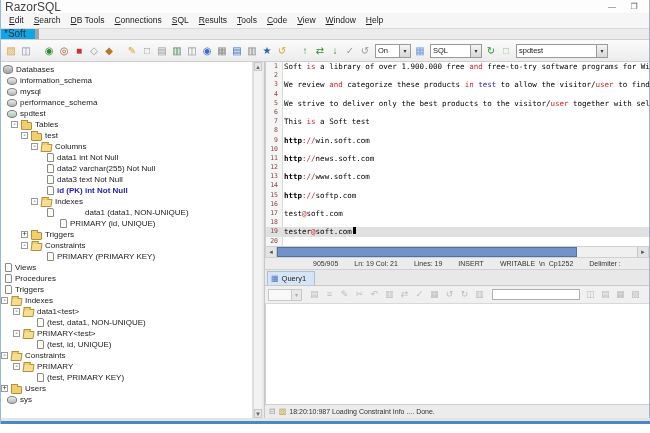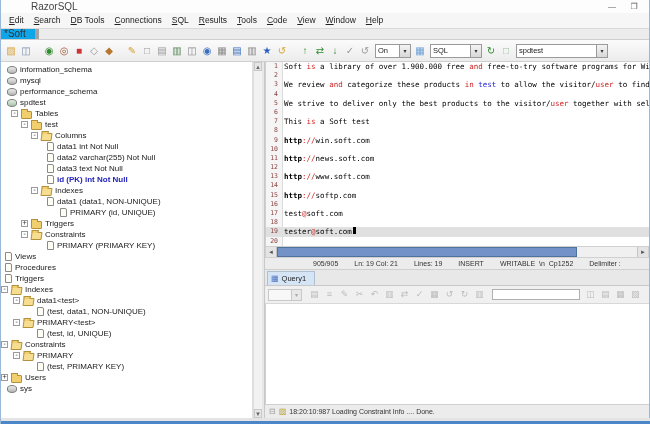--- a/index.html
+++ b/index.html
@@ -1,21 +1,21 @@
 <!DOCTYPE html>
 <html><head>
 <meta charset="utf-8">
 <style>
   * { margin:0; padding:0; box-sizing:border-box; }
   html,body { width:650px; height:433px; background:#fff; font-family:"Liberation Sans", sans-serif; overflow:hidden; }
   #win { position:absolute; left:0; top:0; width:650px; height:424px; background:#f0f0f0;
          border-left:1px solid #9ab8d8; border-right:1px solid #9ab8d8; }
   
   .titlebar { height:13px; background:#fdfdfd; display:flex; align-items:center; padding:0 4px; }
-  .title-text { font-size:10px; color:#444; flex:1;margin-left:26px; }
+  .title-text { font-size:12px; color:#444; flex:1; }
   .win-btn { width:22px; height:11px; font-size:8px; color:#555; text-align:center; line-height:11px; }
   
   .menubar { height:16px; background:#f6f6f6; border-bottom:1px solid #d9d9d9; display:flex; align-items:center; padding-left:3px; }
   .menu-item { font-size:8.5px; color:#222; padding:0 5px; line-height:15px; }
   .menu-item u { text-decoration:underline; }
   
   .tabstrip { height:11px; background:#ececec; border-bottom:1px solid #cfcfcf; display:flex; }
   .ed-tab { width:38px; background:#0ea5e9; border-right:4px solid #a3a3a3; font-size:10px; color:#333; padding-left:3px; line-height:10px; }
   
   .toolbar { height:22px; background:linear-gradient(#fbfbfb,#ececec); border-bottom:1px solid #cfcfcf; display:flex; align-items:center; padding-left:3px; }
@@ -149,20 +149,24 @@
       <span class="tb-icon" style="color: rgb(46, 139, 46);">↻</span>
       <span class="tb-icon" style="color: rgb(155, 191, 155);">□</span>
       <span class="dd" style="width: 92px;">
         <span class="dd-label">spdtest</span>
         <span class="dd-arrow">▾</span>
       </span>
     </div>
 
   <div class="main">
     <div class="tree-panel">
+        <div class="tree-row" style="padding-left: 2px;">
+          <span class="ti ti-db"></span>
+          <span>Databases</span>
+        </div>
         <div class="tree-row" style="padding-left: 6px;">
           <span class="ti ti-cyl"></span>
           <span>information_schema</span>
         </div>
         <div class="tree-row" style="padding-left: 6px;">
           <span class="ti ti-cyl"></span>
           <span>mysql</span>
         </div>
         <div class="tree-row" style="padding-left: 6px;">
           <span class="ti ti-cyl"></span>
@@ -201,21 +205,21 @@
         </div>
         <div class="tree-row" style="padding-left: 46px;">
           <span class="ti ti-doc"></span>
           <span style="color: rgb(34, 34, 187); font-weight: bold;">id (PK) int Not Null</span>
         </div>
         <div class="tree-row" style="padding-left: 30px;">
           <span class="exp">-</span>
           <span class="ti ti-folder-open"></span>
           <span>Indexes</span>
         </div>
-        <div class="tree-row" style="padding-left: 46px;">
+        <div class="tree-row" style="padding-left: 46px; gap: 28px;">
           <span class="ti ti-doc"></span>
           <span>data1 (data1, NON-UNIQUE)</span>
         </div>
         <div class="tree-row" style="padding-left: 59px;">
           <span class="ti ti-doc"></span>
           <span>PRIMARY (id, UNIQUE)</span>
         </div>
         <div class="tree-row" style="padding-left: 20px;">
           <span class="exp">+</span>
           <span class="ti ti-folder"></span>

